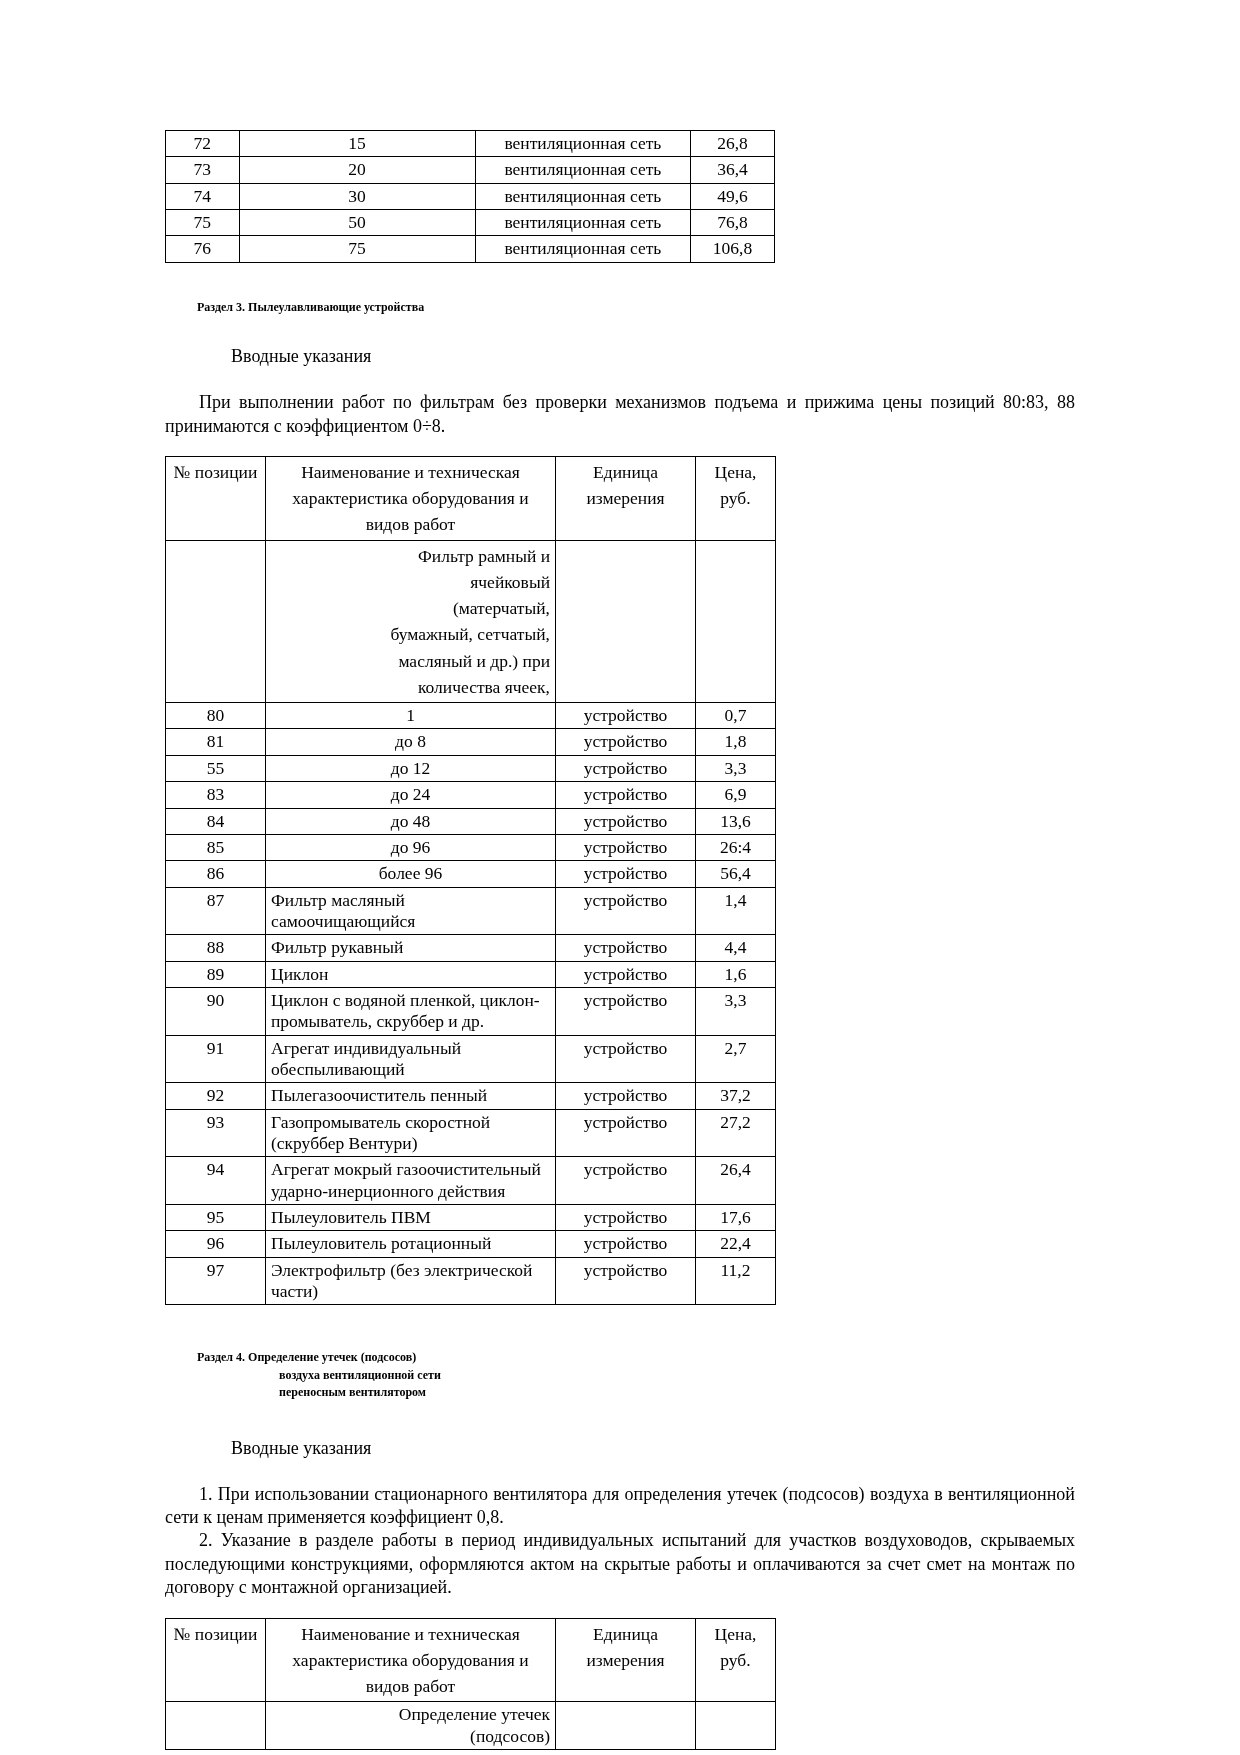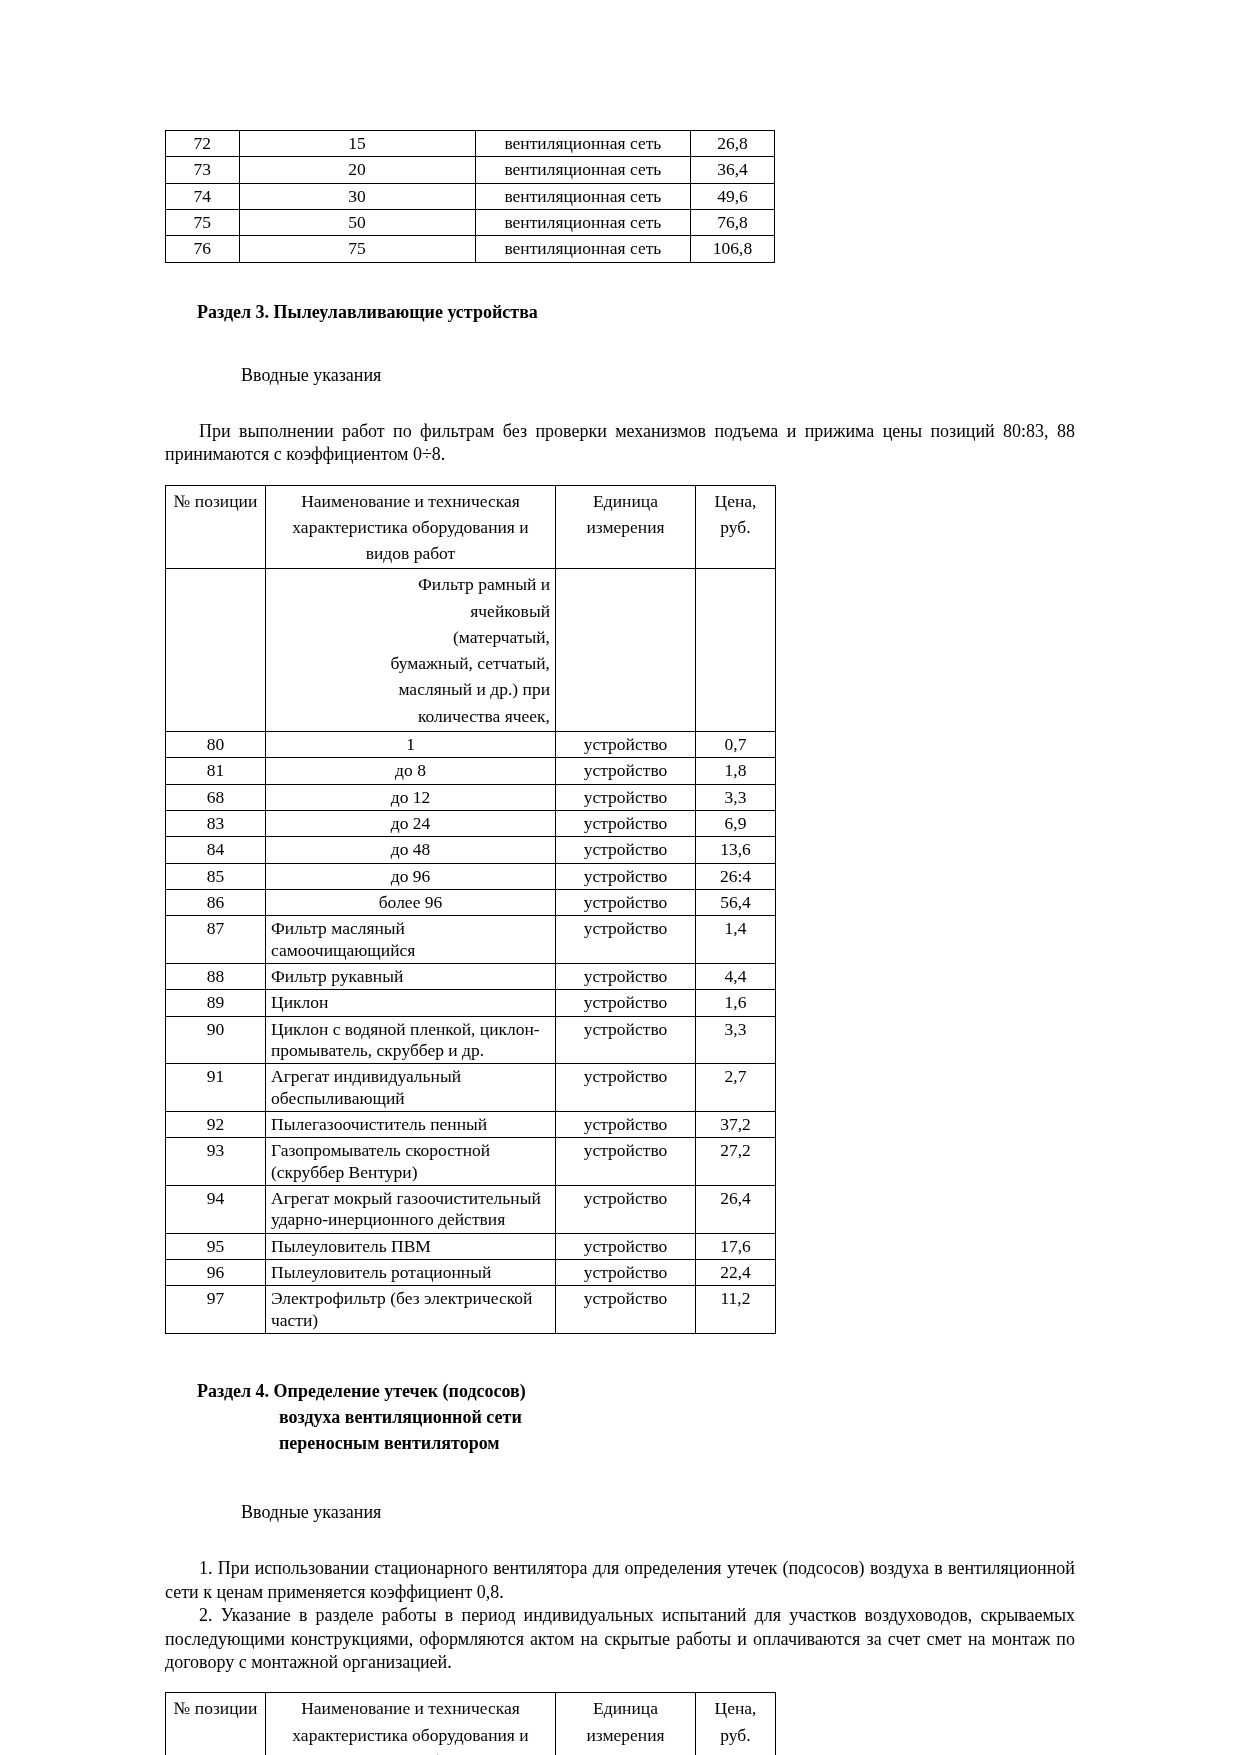--- a/index.html
+++ b/index.html
@@ -64,33 +64,33 @@
   .para {
     font-size: 18px;
     text-align: justify;
     margin: 0;
     line-height: 1.3;
   }
   .para.indent { text-indent: 34px; }
 
   .sub-note {
     font-size: 18px;
-    margin: 16px;
+    margin: 6px;
     padding-left: 60px;
   }
 
   .spacer-18 { height: 18px; }
   .spacer-24 { height: 24px; }
   .spacer-30 { height: 30px; }
   .spacer-36 { height: 36px; }
   .spacer-44 { height: 44px; }
 
   .heading-block {
     font-weight: bold;
-    font-size: 18px;
+    font-size: 12px;
     line-height: 1.45;
     padding-left: 32px;
   }
   .heading-block .l2,
   .heading-block .l3 { padding-left: 82px; }
 
   .head-cell { text-align: center; margin-top: 8px; }
   .grp-cell { text-align: right; padding-left: 108px; }
   .tall { line-height: 1.5; }
 </style>
@@ -187,21 +187,21 @@
             <td class="ctr">устройство</td>
             <td class="ctr">0,7</td>
           </tr>
           <tr>
             <td class="ctr">81</td>
             <td class="ctr">до 8</td>
             <td class="ctr">устройство</td>
             <td class="ctr">1,8</td>
           </tr>
           <tr>
-            <td class="ctr">68</td>
+            <td class="ctr">55</td>
             <td class="ctr">до 12</td>
             <td class="ctr">устройство</td>
             <td class="ctr">3,3</td>
           </tr>
           <tr>
             <td class="ctr">83</td>
             <td class="ctr">до 24</td>
             <td class="ctr">устройство</td>
             <td class="ctr">6,9</td>
           </tr>

